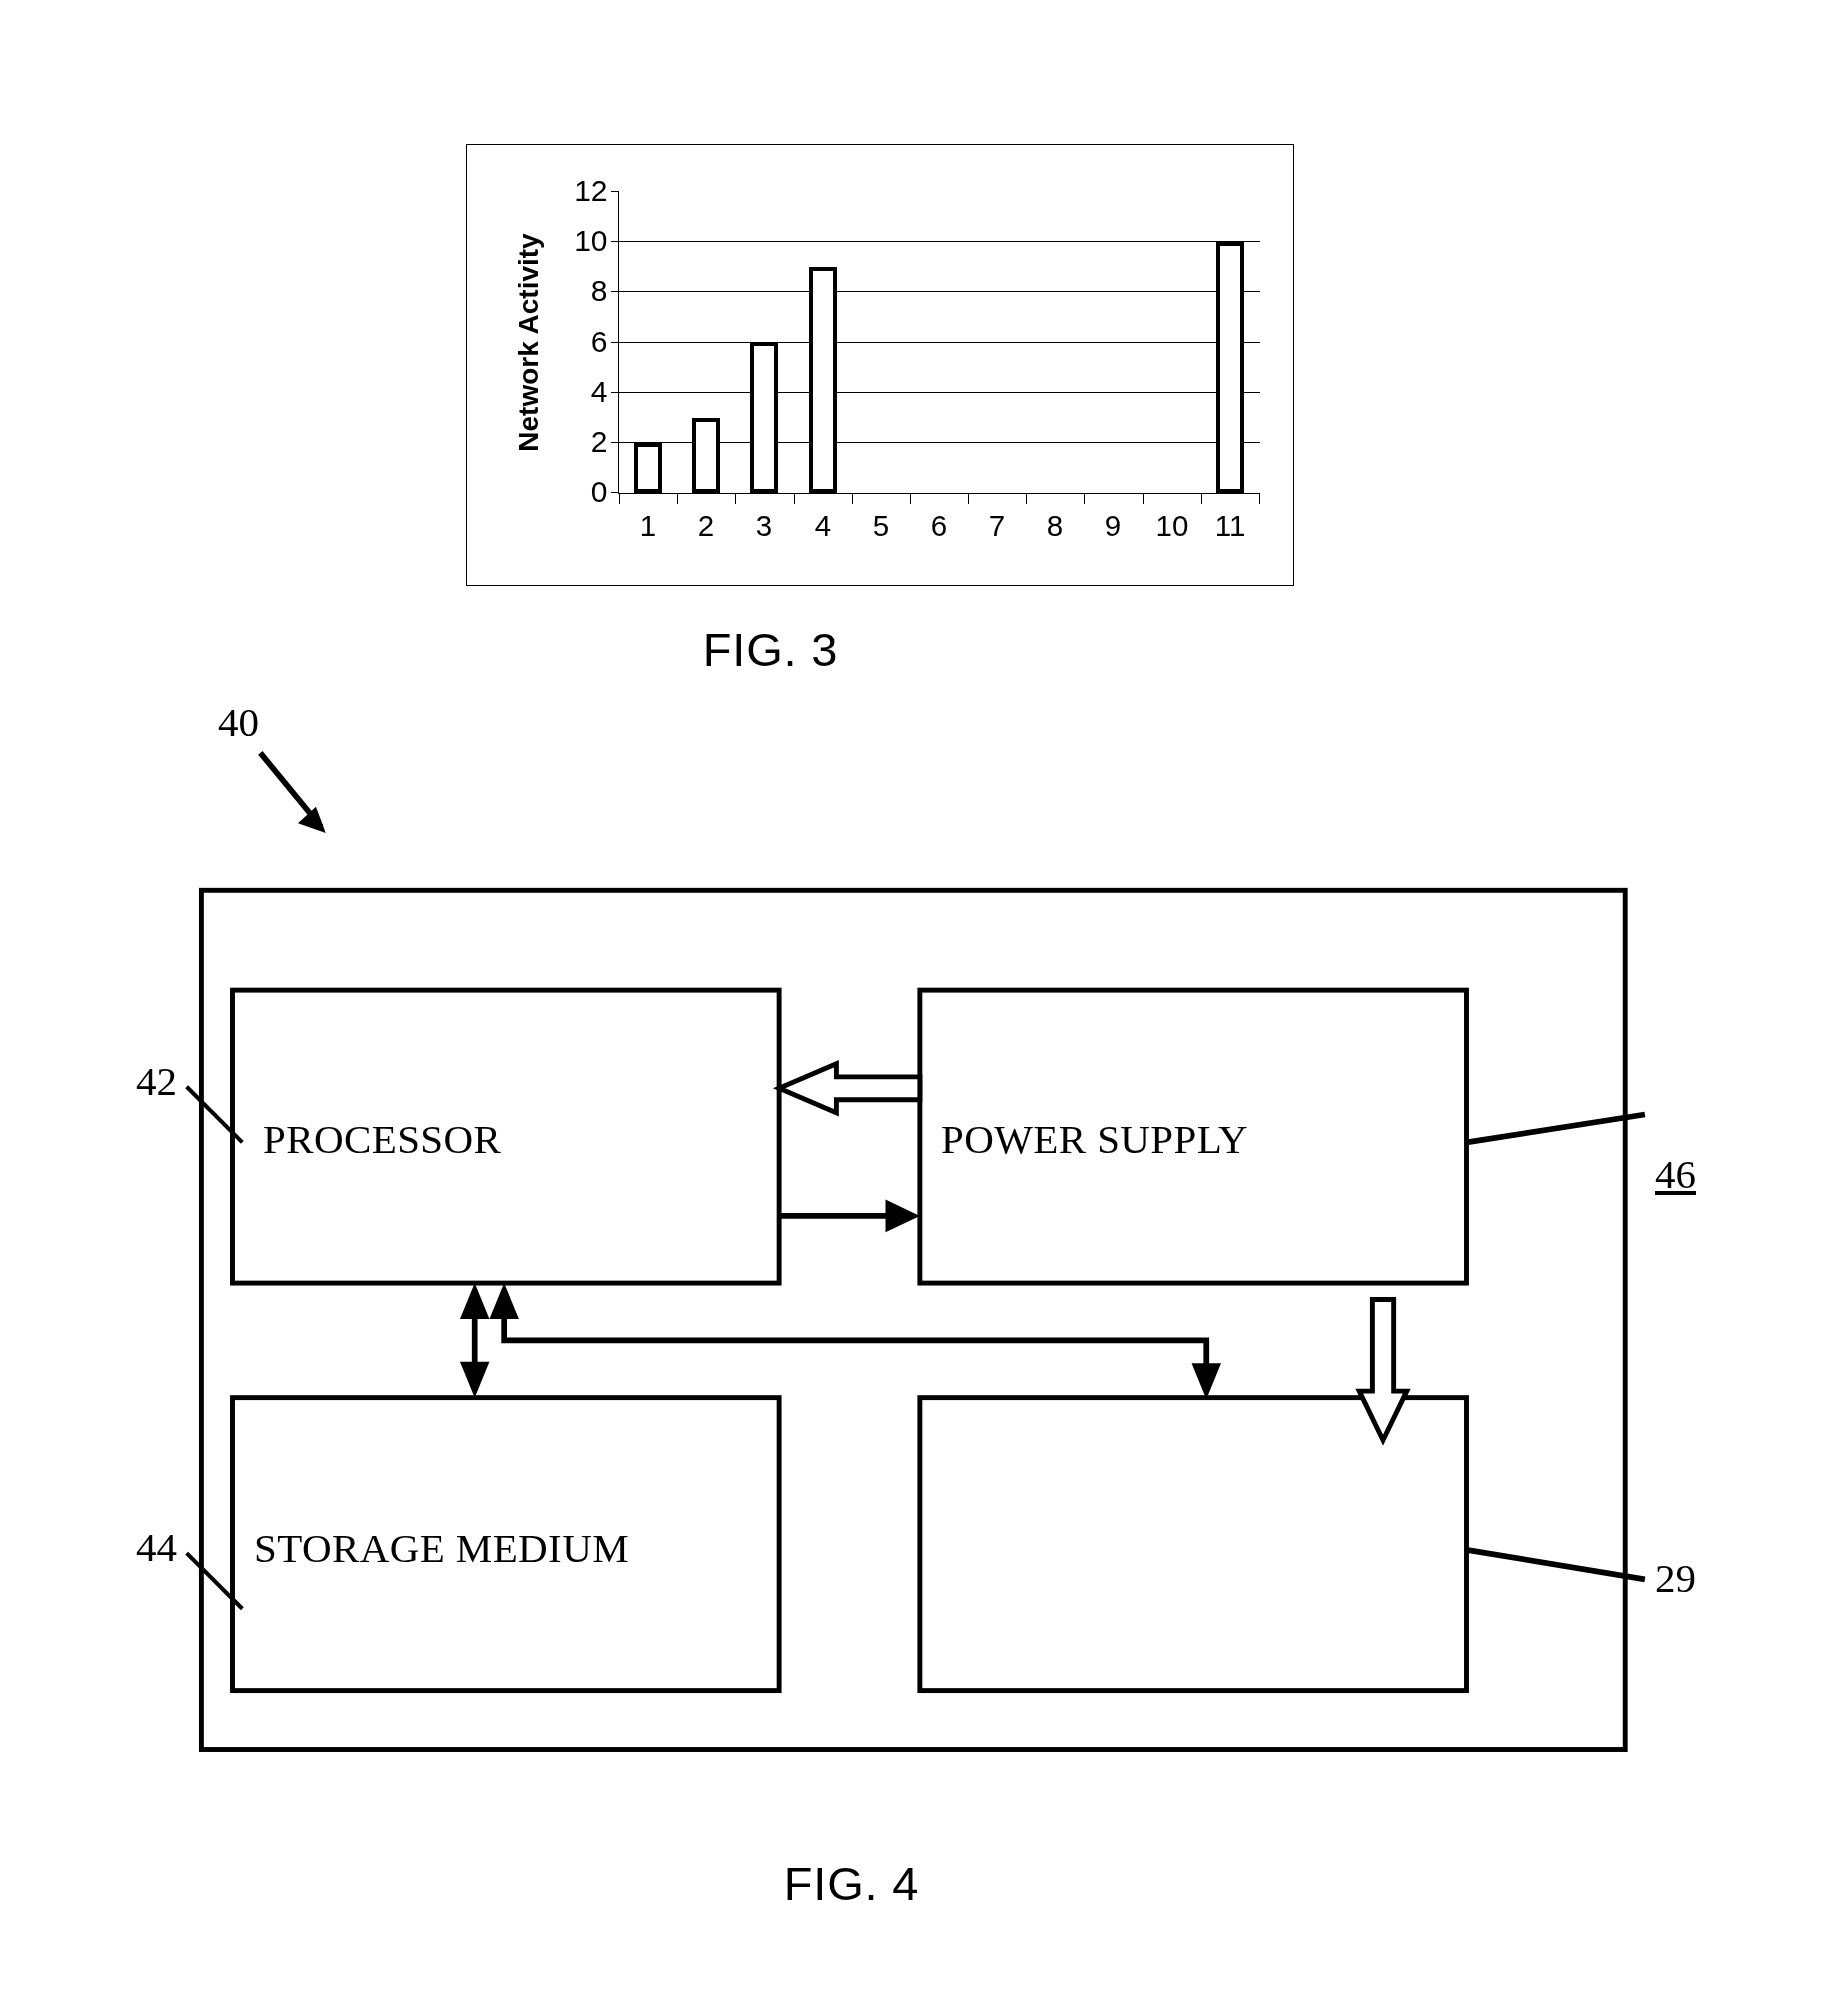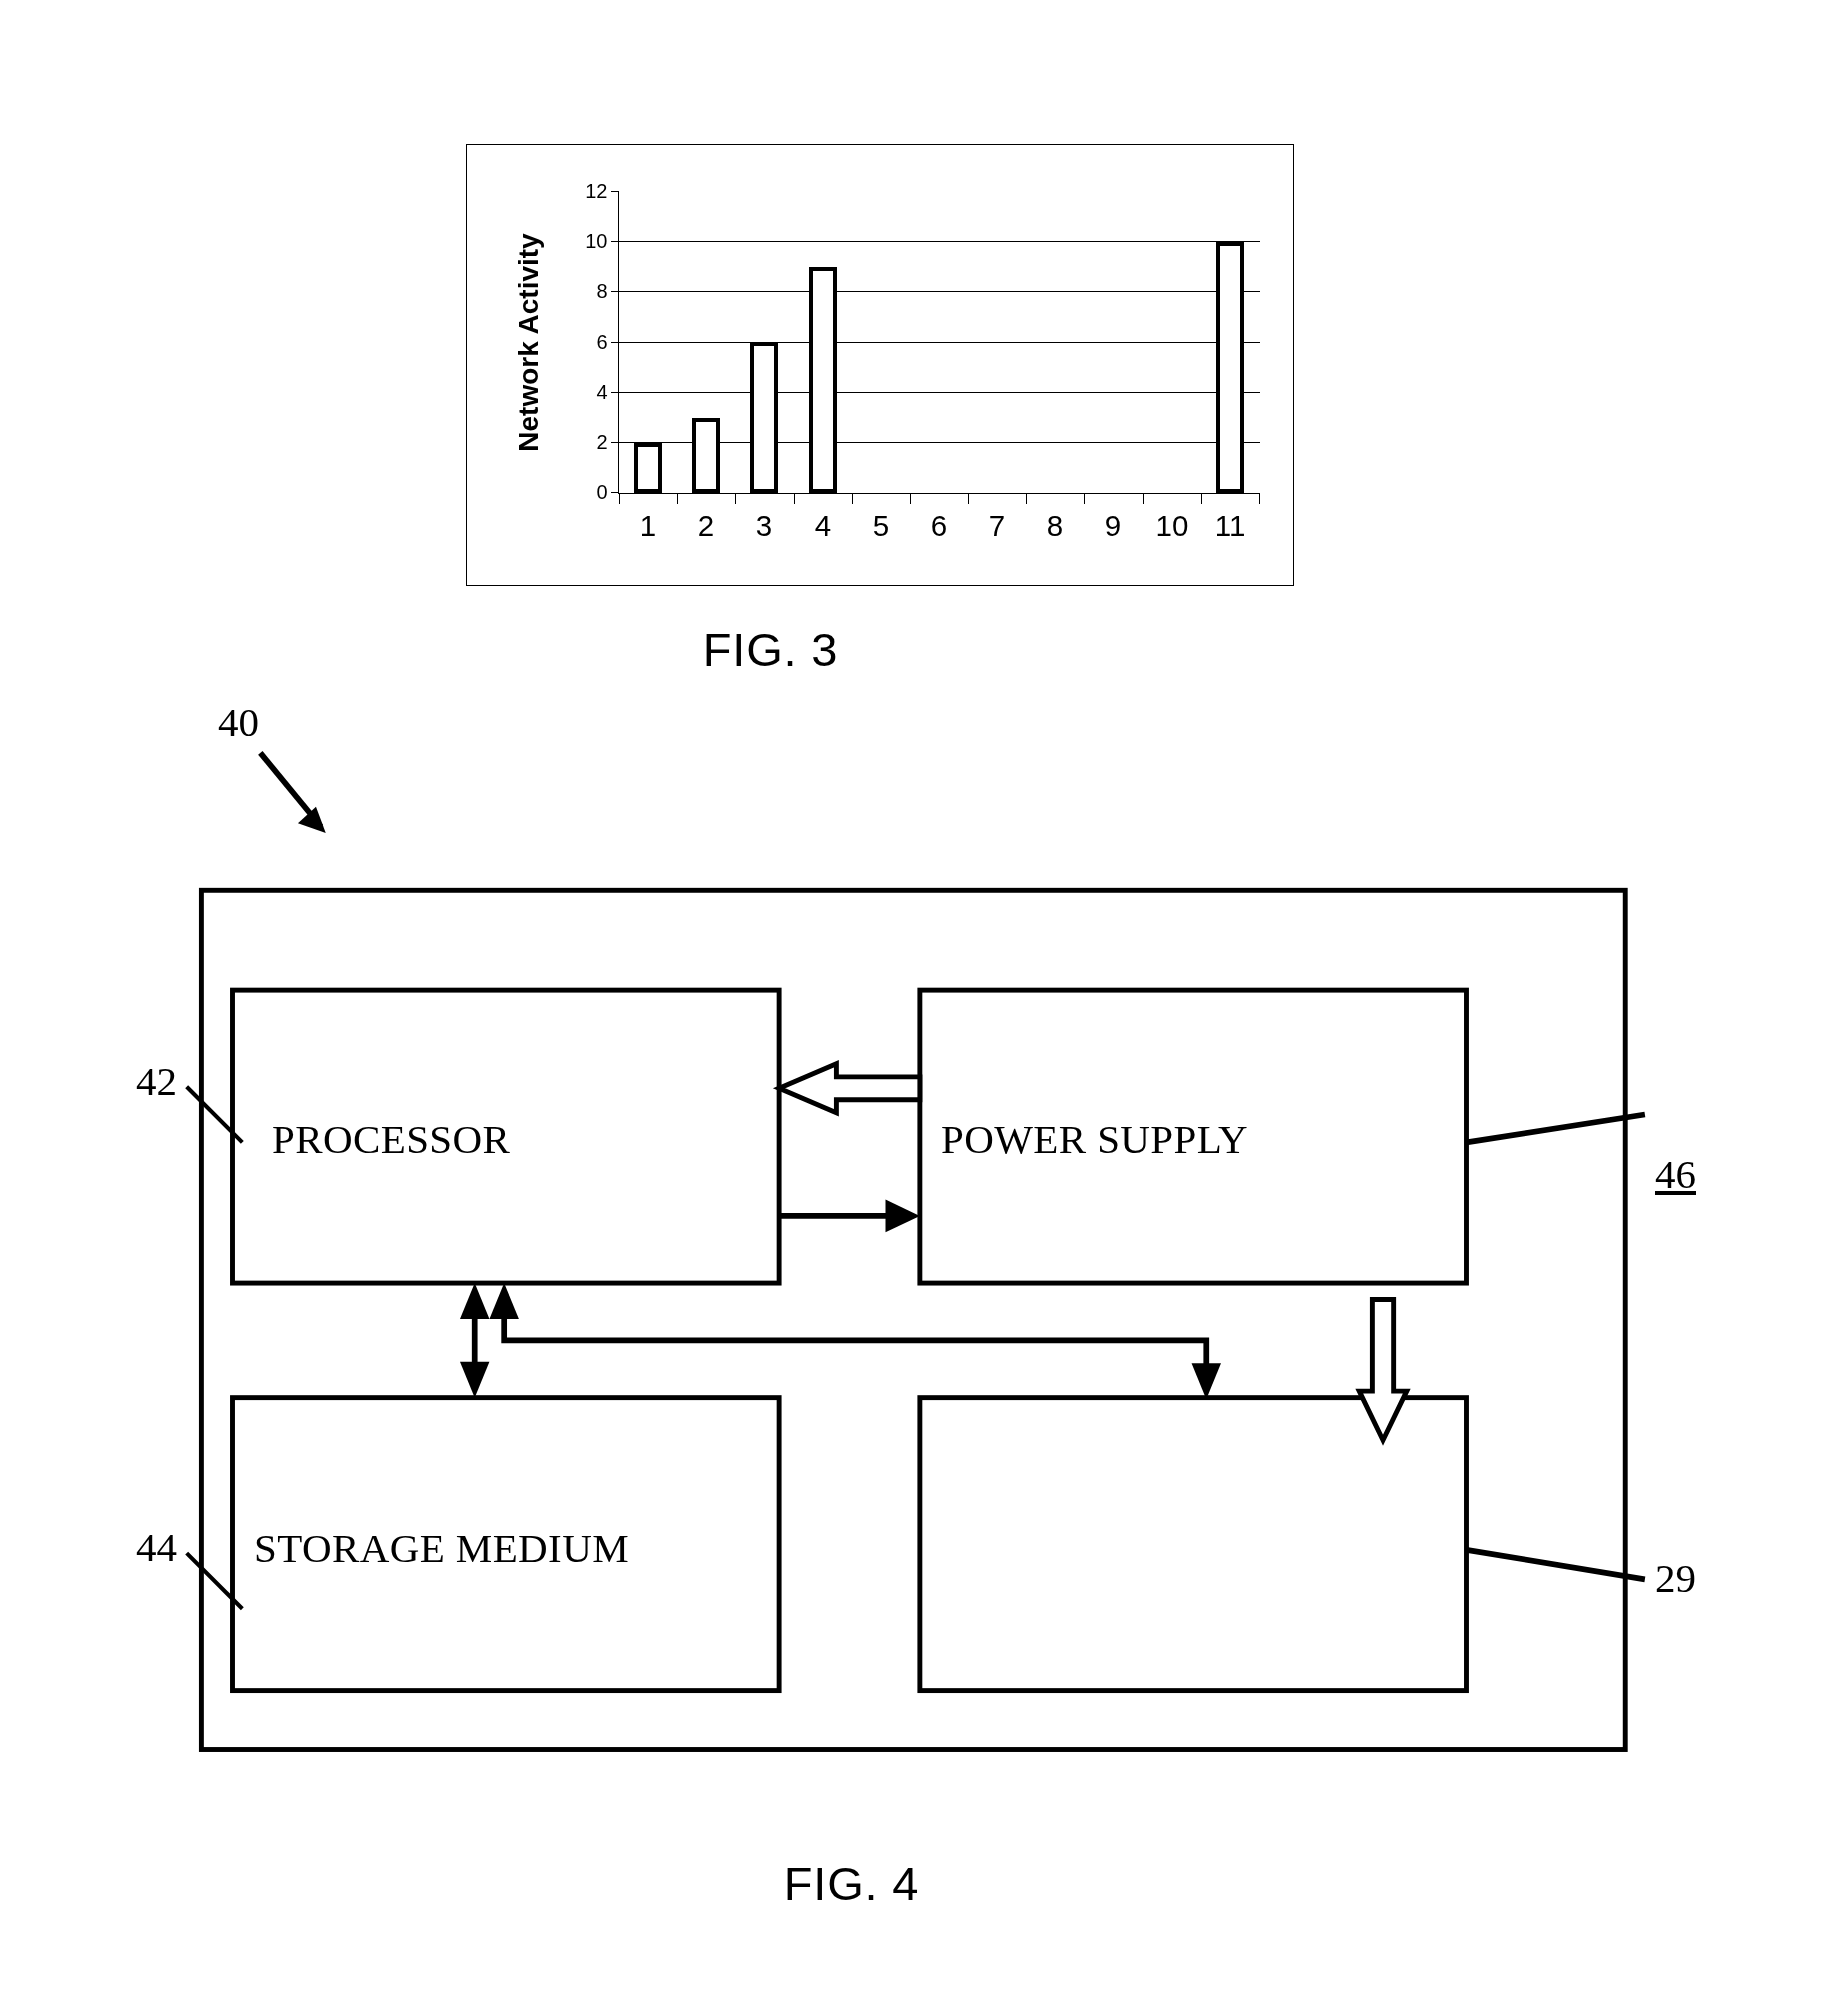--- a/index.html
+++ b/index.html
@@ -43,21 +43,21 @@
     width: 100%;
     height: 0;
     border-top: 1.6px solid #000;
   }
   .ytick-label {
     position: absolute;
     right: 100%;
     transform: translateY(-50%);
     margin-right: 11.5px;
     font-family: "Liberation Sans", sans-serif;
-    font-size: 20px;
+    font-size: 30px;
     line-height: 1;
     white-space: nowrap;
   }
   .ytick-mark {
     position: absolute;
     right: 100%;
     width: 8.2px;
     height: 0;
     border-top: 1.6px solid #000;
   }
@@ -269,21 +269,21 @@
       <polyline points="616,1584 616,1638 1474,1638 1474,1686" fill="none" stroke="#000" stroke-width="7"></polyline>
       <polygon points="616,1568 598,1612 634,1612" fill="#000"></polygon>
       <polygon points="1474,1710 1456,1666 1492,1666" fill="#000"></polygon>
     </g>
 
     <g>
       <polygon points="1677,1588 1703,1588 1703,1700 1719,1700 1690,1760 1661,1700 1677,1700" fill="#fff" stroke="#000" stroke-width="6" stroke-linejoin="miter"></polygon>
     </g>
   </svg>
 
-  <div class="blk-text" style="left:272px; top:1115px;">PROCESSOR</div>
+  <div class="blk-text" style="left:263px; top:1115px;">PROCESSOR</div>
 
   <div class="blk-text" style="left:254px; top:1524px;">STORAGE MEDIUM</div>
 
   <div class="blk-text" style="left:941px; top:1115px;">POWER SUPPLY</div>
 
 
   <div class="ref-num" style="left:136px; top:1061px;">42</div>
 
   <div class="ref-num" style="left:1655px; top:1154px;text-decoration:underline;">46</div>
 

